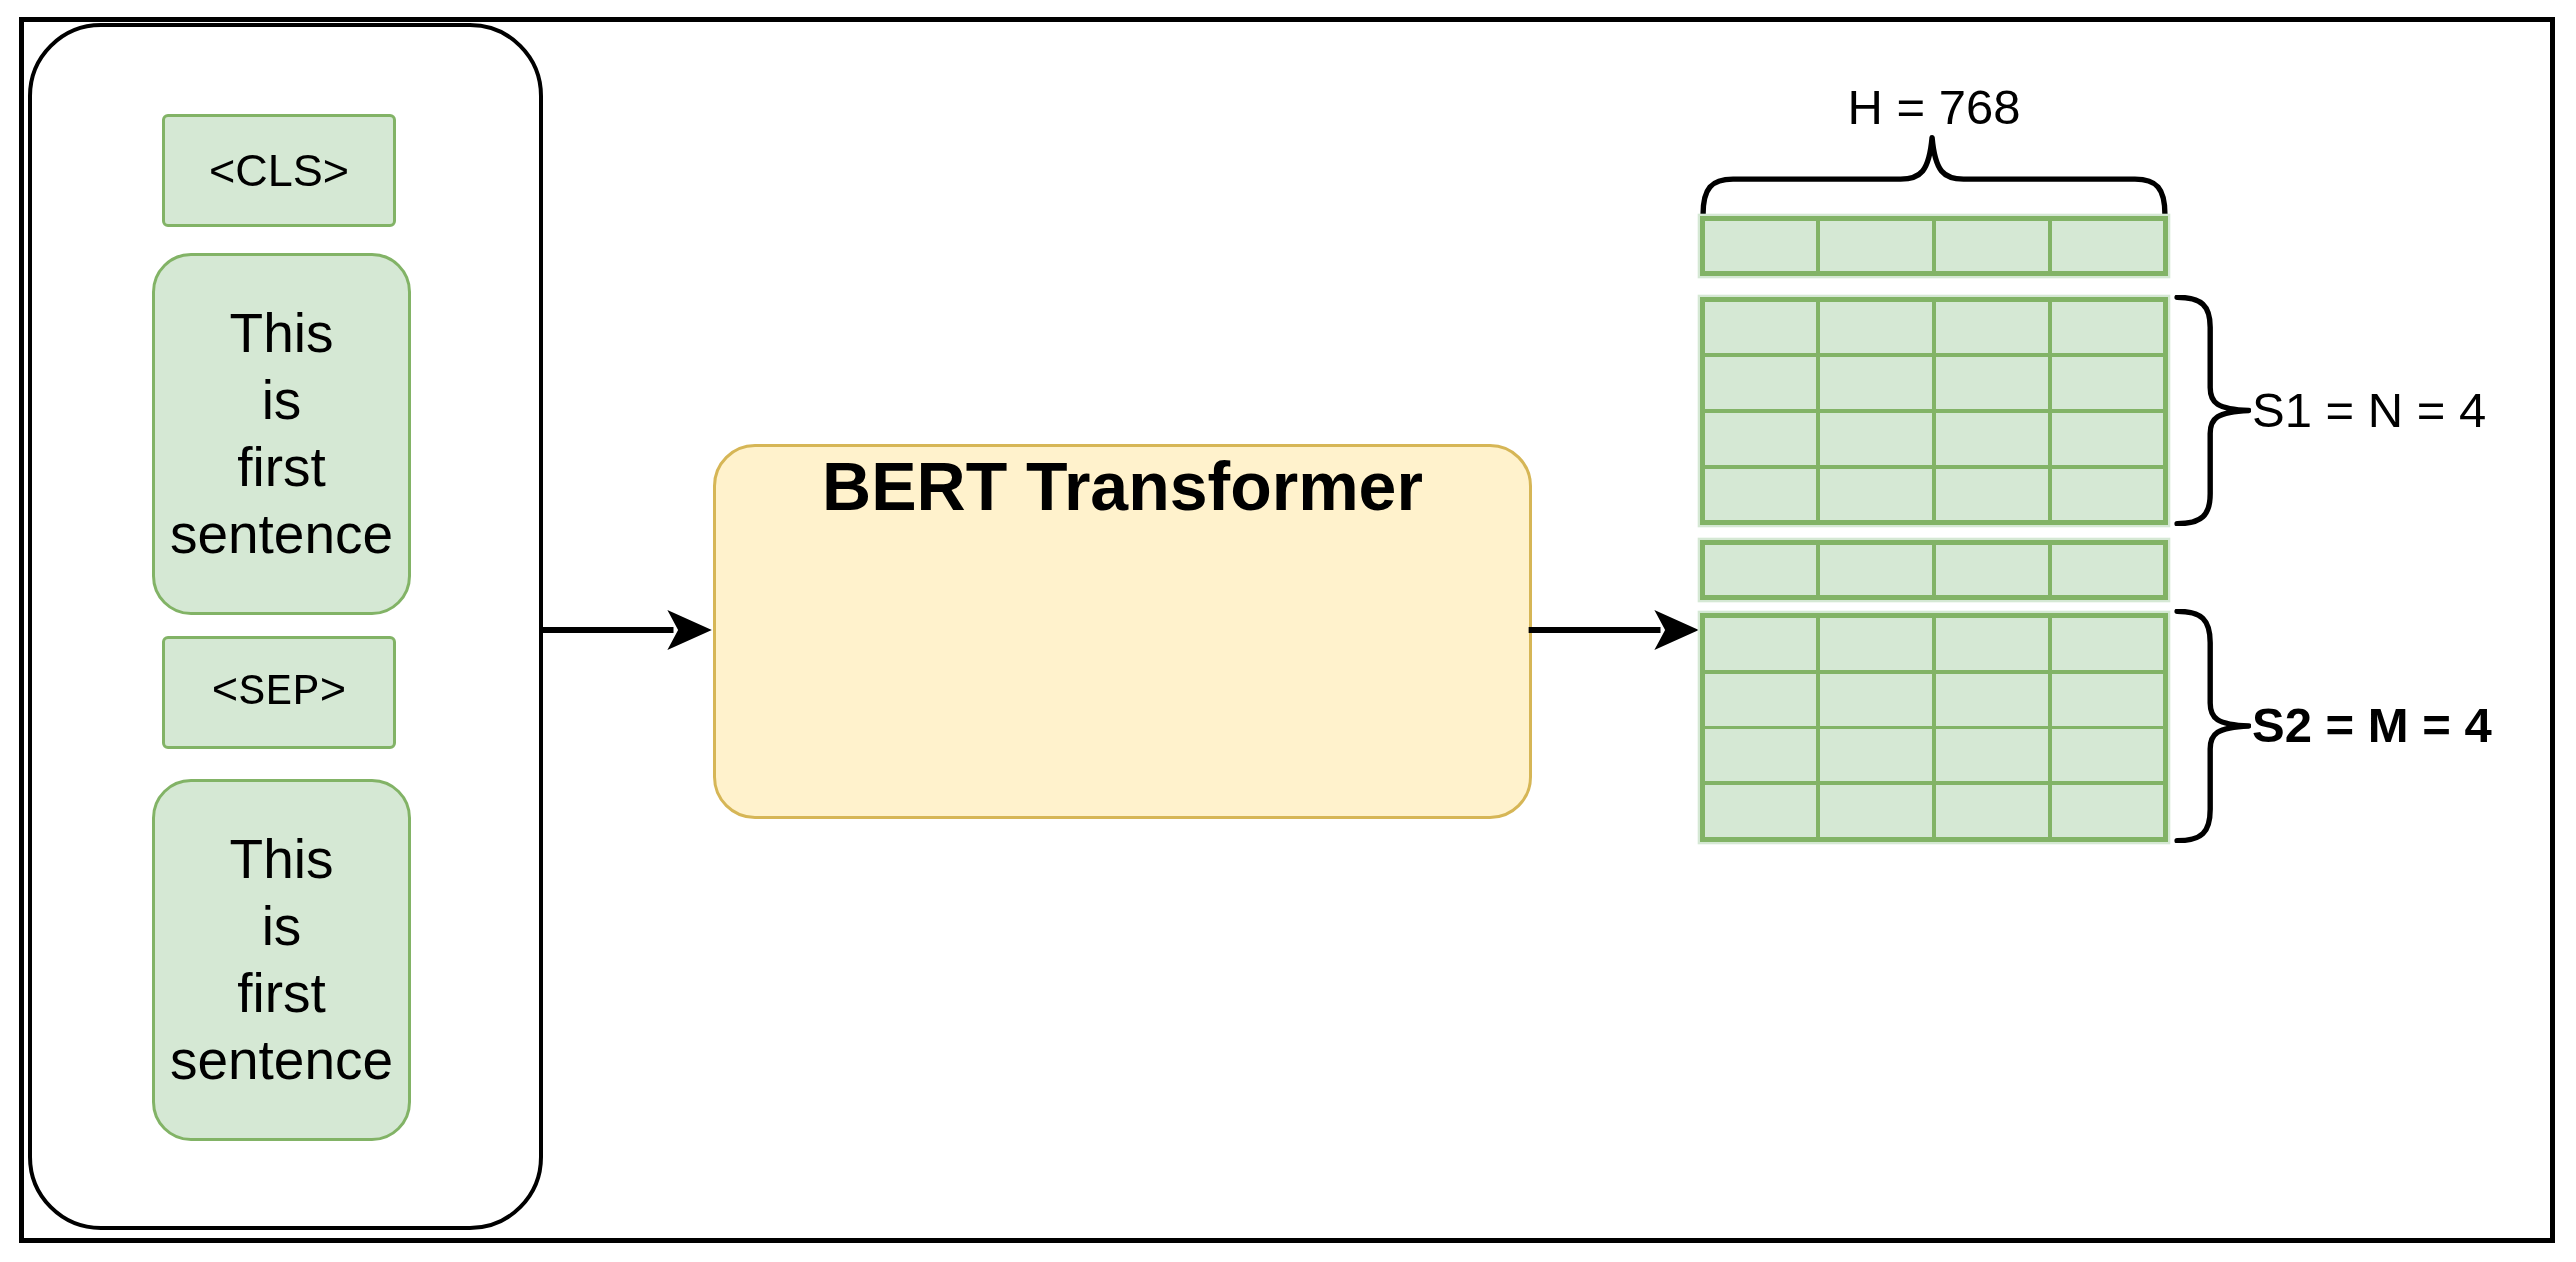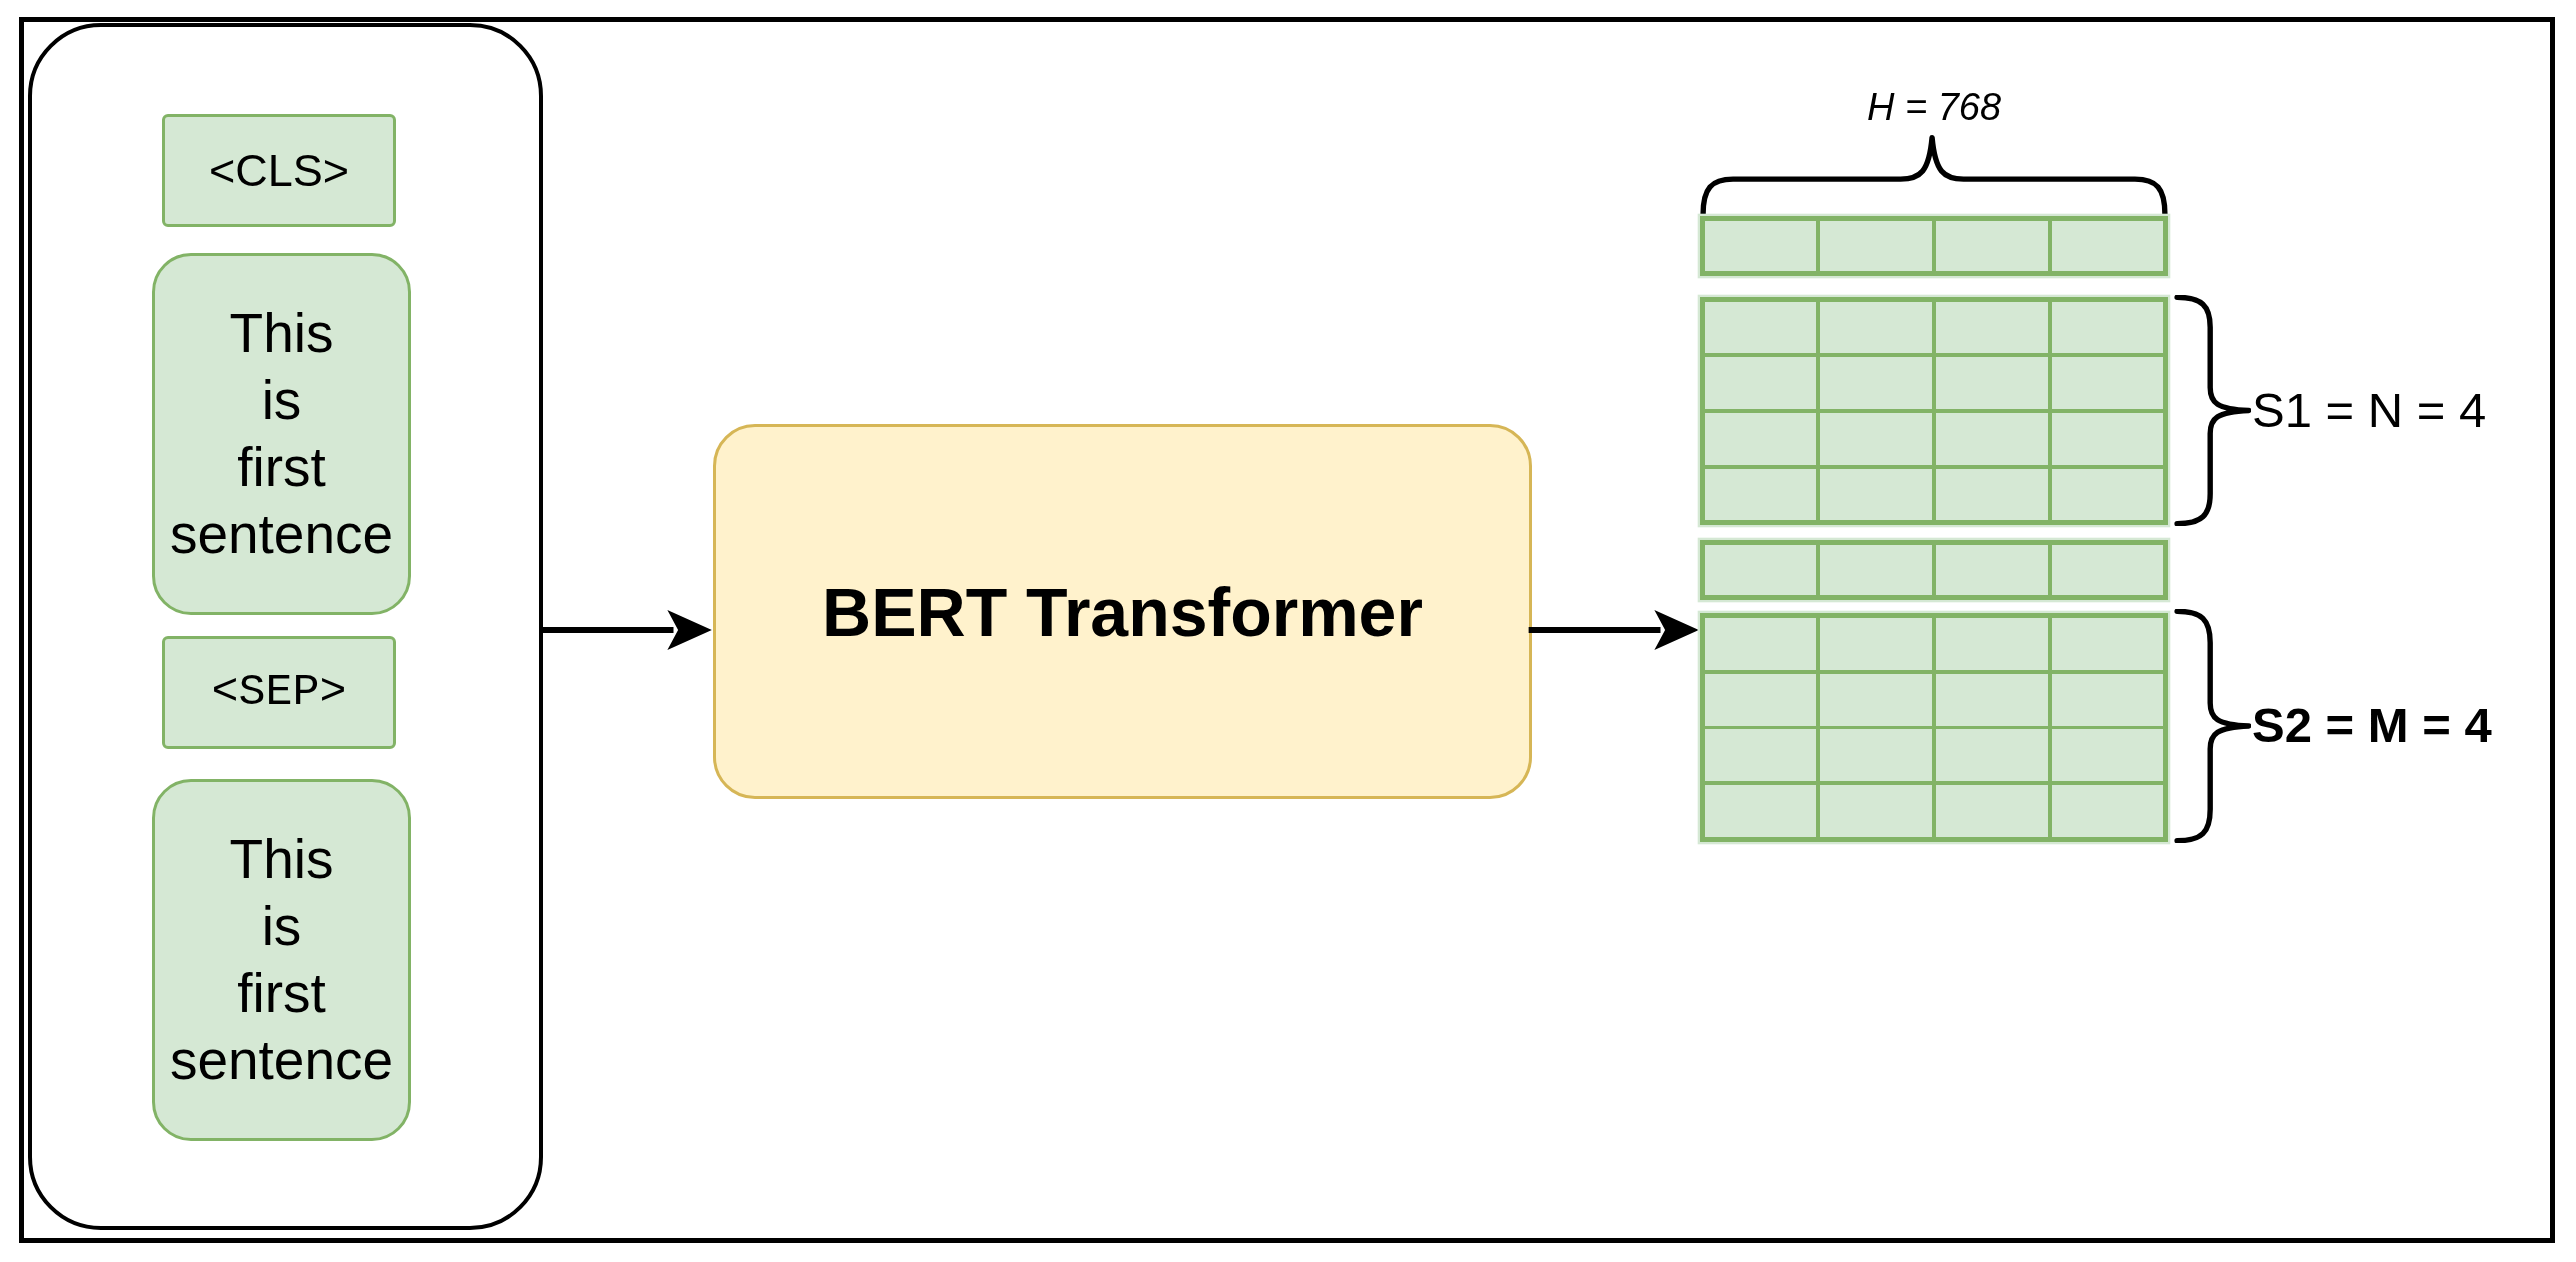--- a/index.html
+++ b/index.html
@@ -30,24 +30,24 @@
   }
   .token-small{left:162px;width:234px;height:113px;border-radius:6px;font-size:45px;}
   .token-large{left:152px;width:259px;height:362px;border-radius:39px;font-size:55px;line-height:59px;gap:8px;}
   .token-cls{top:114px;}
   .token-s1{top:253px;}
   .token-sep{top:636px;font-family:Liberation Mono, monospace;}
   .token-s2{top:779px;}
 
   
   .model-box{
-    position:absolute;left:713px;top:424px;width:819px;height:375px;
+    position:absolute;left:713px;top:444px;width:819px;height:375px;
     box-sizing:border-box;border:3.9px solid var(--model-stroke);
     background:var(--model-fill);border-radius:42px;
-    display:flex;align-items:center;justify-content:center;
+    display:flex;align-items:flex-start;justify-content:center;
   }
   .model-label{font-size:68px;font-weight:700;letter-spacing:0px;}
 
   
   .arrow{position:absolute;width:173px;height:46px;}
   .arrow line{stroke:var(--line);stroke-width:8;}
   .arrow polygon{fill:var(--line);}
   .arrow-1{left:541px;top:607px;}
   .arrow-2{left:1528px;top:607px;}
 
@@ -67,21 +67,21 @@
   
   .brace{position:absolute;}
   .brace path{stroke:var(--line);stroke-width:7;fill:none;stroke-linecap:round;stroke-linejoin:round;}
   .brace-top{left:1700px;top:133px;}
   .brace-s1{left:2174px;top:295px;}
   .brace-s2{left:2174px;top:609px;}
 
   
   .dim-label{
     position:absolute;left:1700px;top:82px;width:468px;height:51px;
-    text-align:center;font-size:38px;line-height:51px;font-style:italic;
+    text-align:center;font-size:49px;line-height:51px;
   }
   .span-label{
     position:absolute;left:2252px;font-size:49px;line-height:49px;white-space:nowrap;
   }
   .label-s1{top:386px;}
   .label-s2{top:701px;font-weight:bold;}
 </style>
 </head>
 <body>
 

